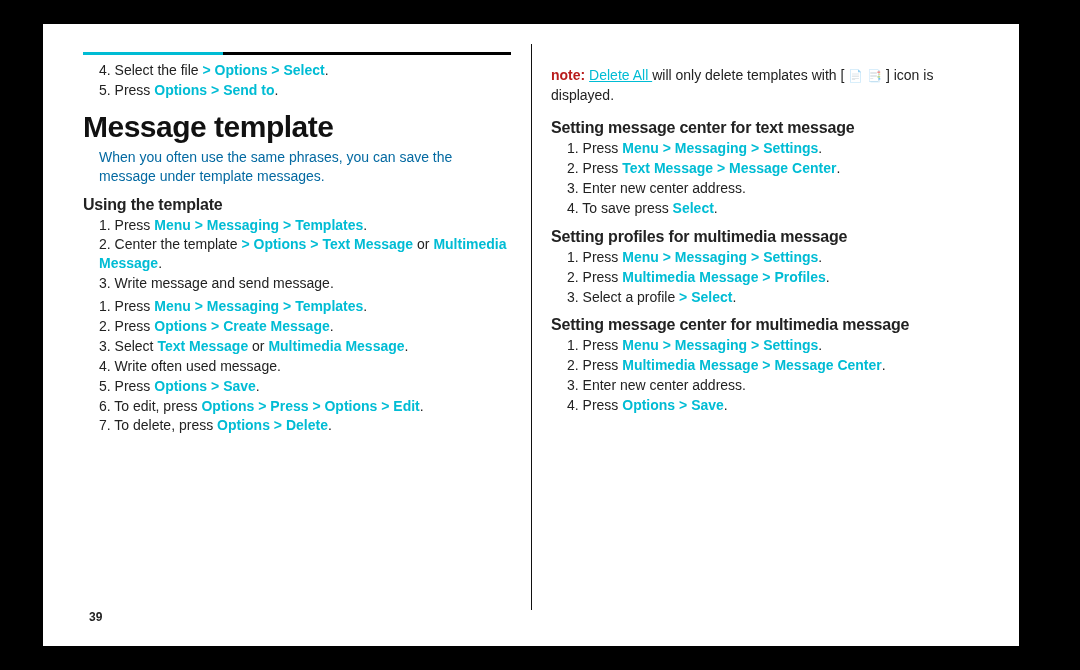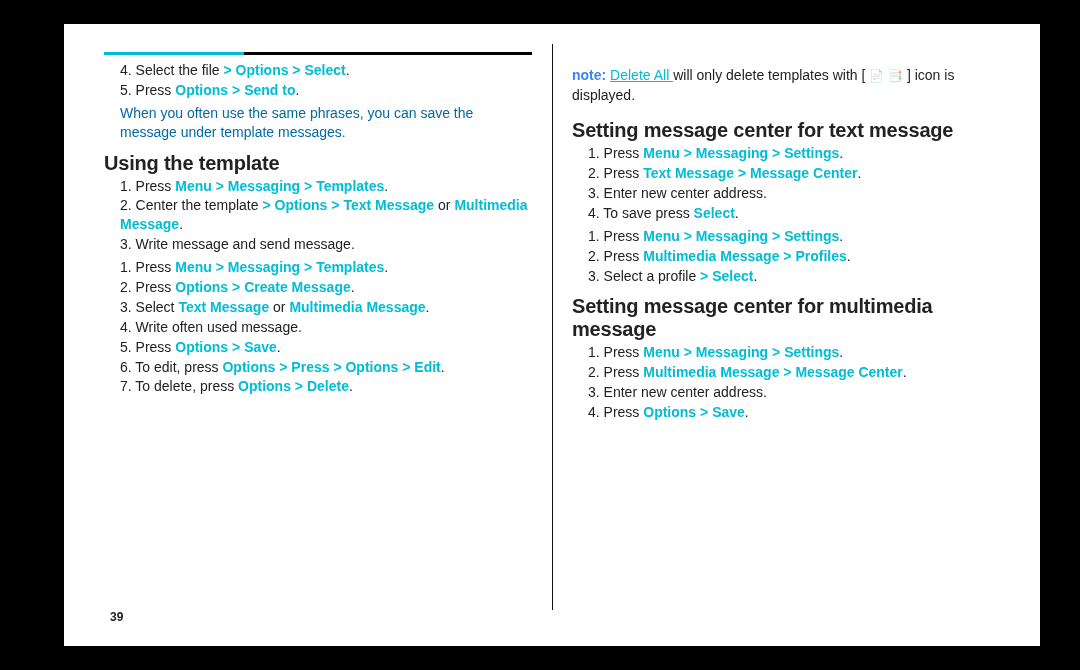--- a/index.html
+++ b/index.html
@@ -10,21 +10,21 @@
   body {
     margin: 0;
     background: #000;
     width: 1080px;
     height: 670px;
     font-family: "Helvetica Neue", Arial, sans-serif;
     color: var(--black);
   }
   .page {
     position: absolute;
-    left: 64px;
+    left: 43px;
     top: 24px;
     width: 976px;
     height: 622px;
     background: #fff;
     padding: 28px 40px 14px 40px;
   }
   .divider {
     position: absolute;
     top: 20px;
     bottom: 36px;
@@ -58,21 +58,21 @@
   h1 {
     font-size: 30px;
     font-weight: 700;
     letter-spacing: -0.5px;
     margin: 10px 0 4px 0;
     color: var(--black);
     font-family: "Helvetica Neue", Arial, sans-serif;
     font-stretch: condensed;
   }
   h2 {
-    font-size: 20px;
+    font-size: 16px;
     font-weight: 700;
     margin: 10px 0 2px 0;
     color: #222;
     font-stretch: condensed;
     letter-spacing: -0.2px;
   }
   p.intro {
     font-size: 14px;
     margin: 2px 0 6px 16px;
     line-height: 1.35;
@@ -97,21 +97,21 @@
     content: counter(step) ". ";
   }
   .c { color: var(--cyan); font-weight: 700; }
   .gt { color: var(--cyan); font-weight: 700; }
   .note {
     font-size: 14px;
     line-height: 1.4;
     color: #222;
     font-stretch: condensed;
   }
-  .note .nb { font-weight: 700; color: #3b82f6; }
+  .note .nb { font-weight: 700; color: #b91c1c; }
   .note .da { color: var(--cyan); text-decoration: underline; }
   .icon-ph {
     font-size: 12px;
     opacity: 0.7;
   }
   .pagenum {
     position: absolute;
     left: 6px;
     bottom: 8px;
     font-size: 12px;
@@ -130,20 +130,21 @@
     <div class="col">
       <div class="rule">
           <div class="accent"></div>
         </div>
 
       <ol style="counter-reset: step 3;">
           <li><span>Select the file </span><span class="gt">&gt; </span><span class="c">Options</span><span class="gt"> &gt; </span><span class="c">Select</span><span>.</span></li>
           <li><span>Press </span><span class="c">Options</span><span class="gt"> &gt; </span><span class="c">Send to</span><span>.</span></li>
         </ol>
 
+      <h1>Message template</h1>
       <p class="intro">When you often use the same phrases, you can save the message under template messages.</p>
 
       <h2>Using the template</h2>
       <ol style="counter-reset: step 0;">
           <li><span>Press </span><span class="c">Menu</span><span class="gt"> &gt; </span><span class="c">Messaging</span><span class="gt"> &gt; </span><span class="c">Templates</span><span>.</span></li>
           <li><span>Center the template </span><span class="gt">&gt; </span><span class="c">Options</span><span class="gt"> &gt; </span><span class="c">Text Message</span><span> or </span><span class="c">Multimedia Message</span><span>.</span></li>
           <li><span>Write message and send message.</span></li>
         </ol>
 
       <ol style="counter-reset: step 0;">
@@ -171,20 +172,21 @@
 
 
       <h2>Setting message center for text message</h2>
       <ol style="counter-reset: step 0;">
           <li><span>Press </span><span class="c">Menu</span><span class="gt"> &gt; </span><span class="c">Messaging</span><span class="gt"> &gt; </span><span class="c">Settings</span><span>.</span></li>
           <li><span>Press </span><span class="c">Text Message</span><span class="gt"> &gt; </span><span class="c">Message Center</span><span>.</span></li>
           <li><span>Enter new center address.</span></li>
           <li><span>To save press </span><span class="c">Select</span><span>.</span></li>
         </ol>
 
+      <h2>Setting profiles for multimedia message</h2>
       <ol style="counter-reset: step 0;">
           <li><span>Press </span><span class="c">Menu</span><span class="gt"> &gt; </span><span class="c">Messaging</span><span class="gt"> &gt; </span><span class="c">Settings</span><span>.</span></li>
           <li><span>Press </span><span class="c">Multimedia Message</span><span class="gt"> &gt; </span><span class="c">Profiles</span><span>.</span></li>
           <li><span>Select a profile </span><span class="gt">&gt; </span><span class="c">Select</span><span>.</span></li>
         </ol>
 
       <h2>Setting message center for multimedia message</h2>
       <ol style="counter-reset: step 0;">
           <li><span>Press </span><span class="c">Menu</span><span class="gt"> &gt; </span><span class="c">Messaging</span><span class="gt"> &gt; </span><span class="c">Settings</span><span>.</span></li>
           <li><span>Press </span><span class="c">Multimedia Message</span><span class="gt"> &gt; </span><span class="c">Message Center</span><span>.</span></li>

